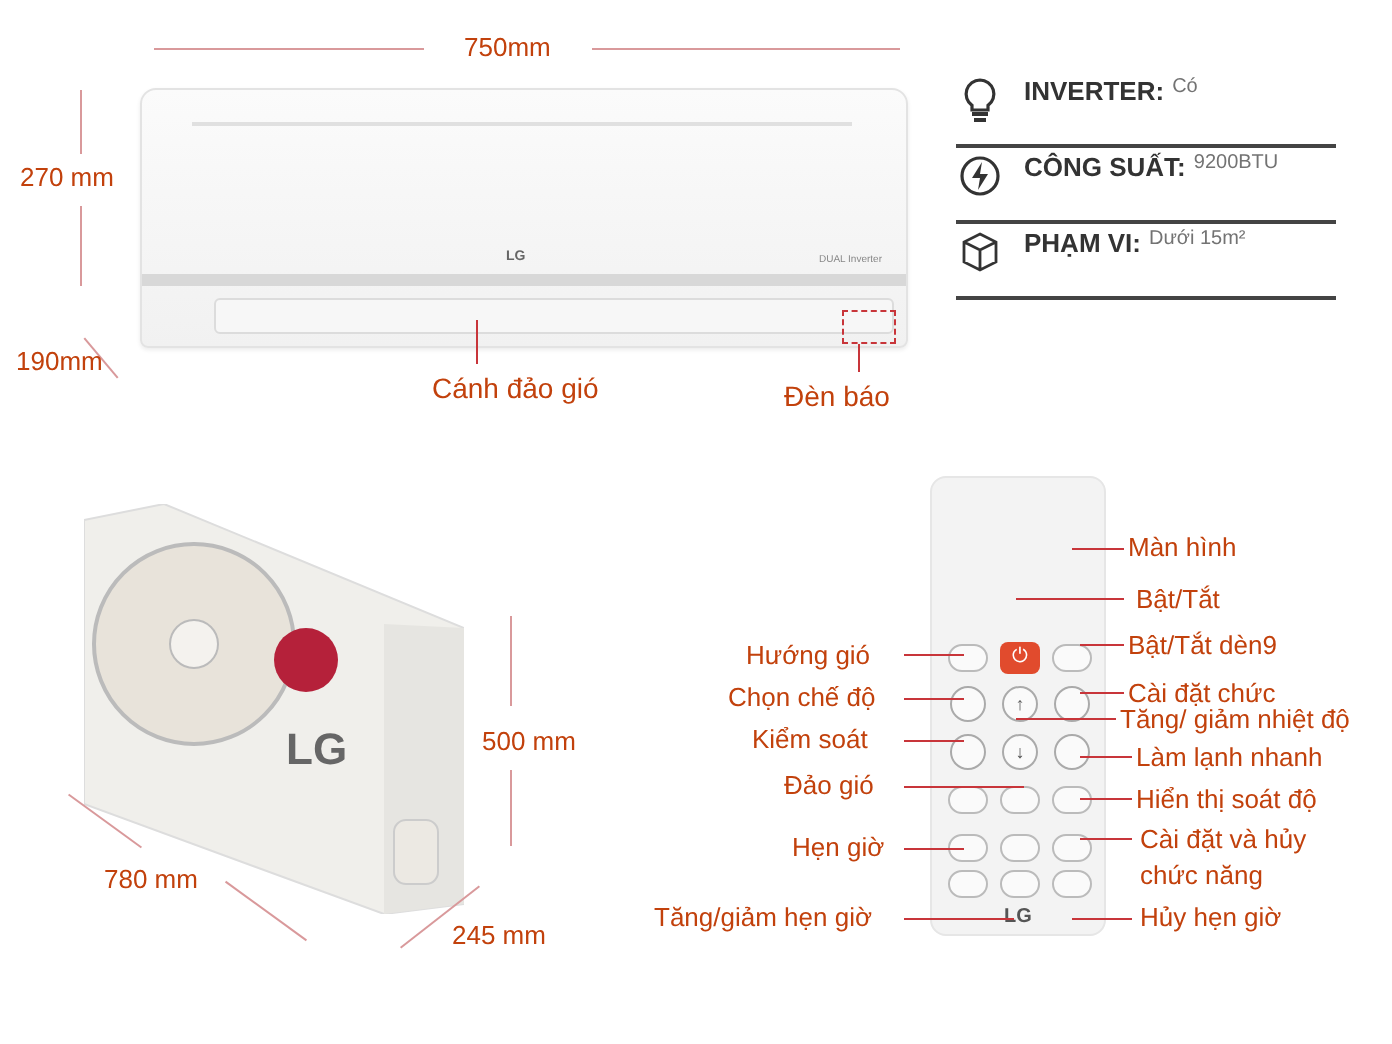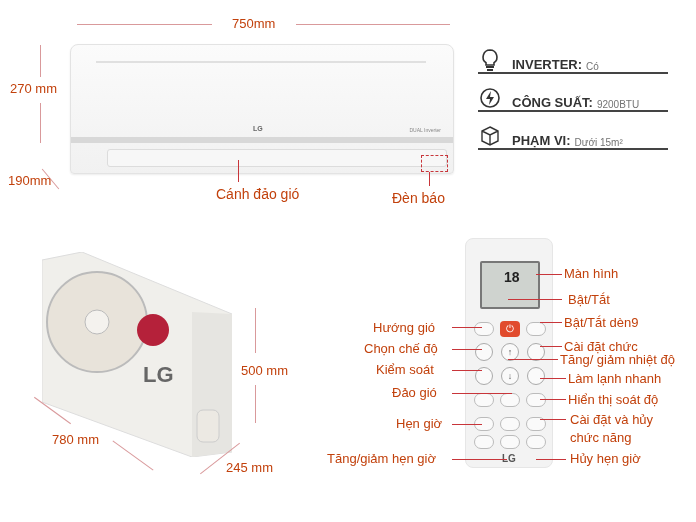--- a/index.html
+++ b/index.html
@@ -9,21 +9,21 @@
 .dim{position:absolute;background:#d9999b}
 .red{position:absolute;background:#c8353a}
 
 .indoor{left:70px;top:44px;width:384px;height:130px;background:linear-gradient(#fbfbfb,#f1f1f1);border:1px solid #e3e3e3;border-radius:8px 8px 4px 4px;box-shadow:0 1px 2px rgba(0,0,0,.08)}
 .indoor .vents{position:absolute;left:25px;top:8px;width:330px;height:10px;border-bottom:2px solid #e0e0e0}
 .indoor .stripe{position:absolute;left:0;top:92px;width:100%;height:6px;background:#d8d8d8}
 .indoor .flap{position:absolute;left:36px;top:104px;width:340px;height:18px;border:1px solid #dcdcdc;border-radius:3px;background:#f7f7f7}
 .indoor .logo{position:absolute;left:182px;top:80px;font-size:7px;font-weight:bold;color:#666}
 .indoor .dual{position:absolute;right:12px;top:82px;font-size:5px;color:#888}
 
-.spec{position:absolute;left:478px;width:190px;height:36px;border-bottom:2px solid #444;display:flex;align-items:flex-end}
+.spec{position:absolute;left:478px;width:190px;height:36px;border-bottom:2px solid #444;display:flex;align-items:flex-start}
 .spec .ic{width:24px;height:24px;margin-right:10px;display:flex;align-items:center;justify-content:center}
 .spec .k{font-weight:bold;font-size:13px;color:#333}
 .spec .v{font-size:10px;color:#737373;margin-left:4px}
 
 .outdoor{left:42px;top:252px;width:190px;height:205px}
 
 .remote{left:465px;top:238px;width:88px;height:230px;background:#f3f3f3;border-radius:8px;border:1px solid #e6e6e6}
 .screen{position:absolute;left:14px;top:22px;width:60px;height:48px;background:#cfd3cf;border:2px solid #777;border-radius:2px}
 .btn{position:absolute;width:20px;height:14px;border:1px solid #bbb;border-radius:7px;background:#fafafa;font-size:3px;text-align:center;color:#555}
 .rbtn{position:absolute;width:18px;height:18px;border:1px solid #aaa;border-radius:50%;background:#fafafa;font-size:9px;text-align:center;line-height:16px;color:#555}
@@ -98,23 +98,20 @@
 <div class="dim" style="left:255px;top:308px;width:1px;height:45px"></div>
 <div class="dim" style="left:255px;top:385px;width:1px;height:38px"></div>
 <div class="lbl" style="left:241px;top:363px">500 mm</div>
 <div class="dim" style="left:30px;top:410px;width:45px;height:1px;transform:rotate(36deg)"></div>
 <div class="dim" style="left:108px;top:455px;width:50px;height:1px;transform:rotate(36deg)"></div>
 <div class="lbl" style="left:52px;top:432px">780 mm</div>
 <div class="dim" style="left:195px;top:458px;width:50px;height:1px;transform:rotate(-38deg)"></div>
 <div class="lbl" style="left:226px;top:460px">245 mm</div>
 
 <div class="abs remote">
-  <div class="screen">
-    <span style="position:absolute;left:22px;top:6px;font-size:14px;font-weight:bold;color:#222">18</span>
-  </div>
   <div style="position:absolute;left:34px;top:82px;width:20px;height:16px;background:#e14b2d;border-radius:4px;color:#fff;font-size:10px;text-align:center;line-height:16px">⏻</div>
   <div class="btn" style="left:8px;top:83px"></div>
   <div class="btn" style="left:60px;top:83px"></div>
   <div class="rbtn" style="left:9px;top:104px"></div>
   <div class="rbtn" style="left:35px;top:104px">↑</div>
   <div class="rbtn" style="left:61px;top:104px"></div>
   <div class="rbtn" style="left:9px;top:128px"></div>
   <div class="rbtn" style="left:35px;top:128px">↓</div>
   <div class="rbtn" style="left:61px;top:128px"></div>
   <div class="btn" style="left:8px;top:154px"></div>

